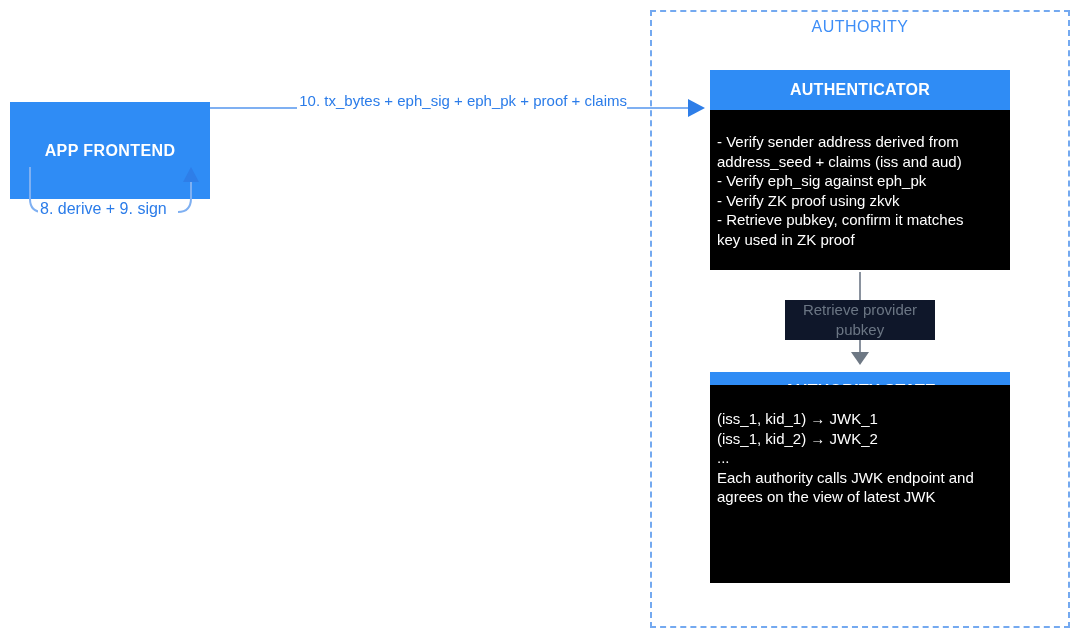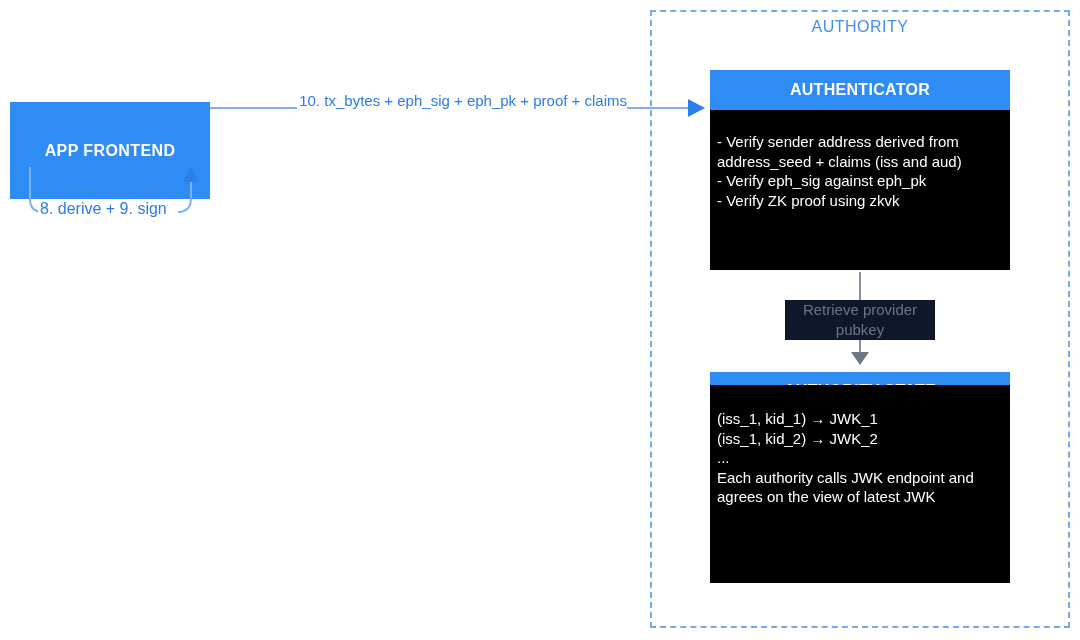--- a/index.html
+++ b/index.html
@@ -128,20 +128,21 @@
     <div class="authority-title">AUTHORITY</div>
   </div>
 
   <div class="panel-header authenticator-header">
     <span>AUTHENTICATOR</span>
   </div>
   <div class="panel-body authenticator-body">
     <div>- Verify sender address derived from address_seed + claims (iss and aud)</div>
     <div>- Verify eph_sig against eph_pk</div>
     <div>- Verify ZK proof using zkvk</div>
+    <div>- Retrieve pubkey, confirm it matches key used in ZK proof</div>
   </div>
 
   <div class="retrieve-line"></div>
   <div class="retrieve-head"></div>
   <div class="retrieve-label">Retrieve provider pubkey</div>
 
   <div class="panel-header authority-state-header">
     <span>AUTHORITY STATE</span>
   </div>
   <div class="panel-body authority-state-body">

